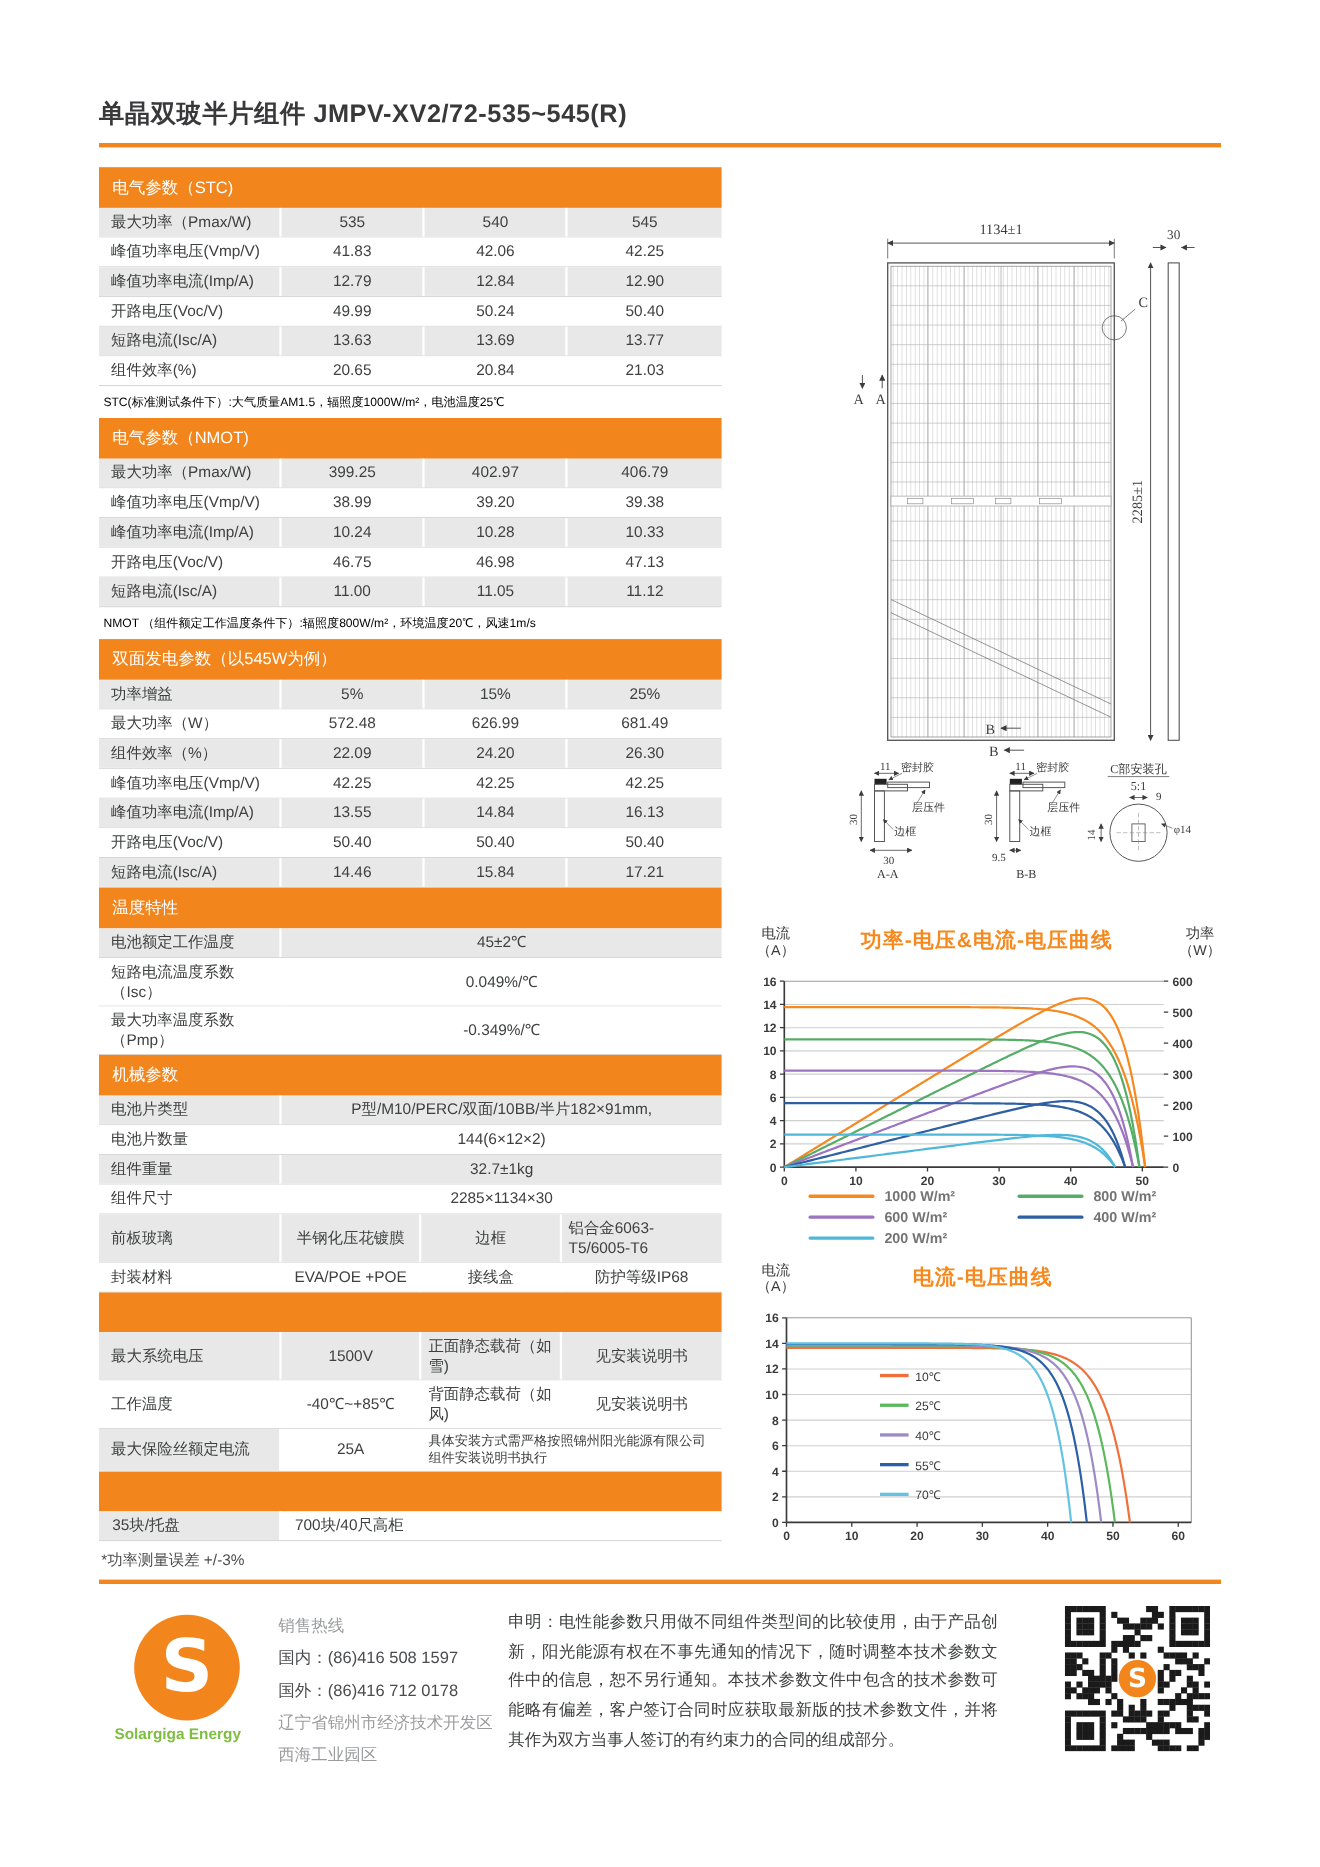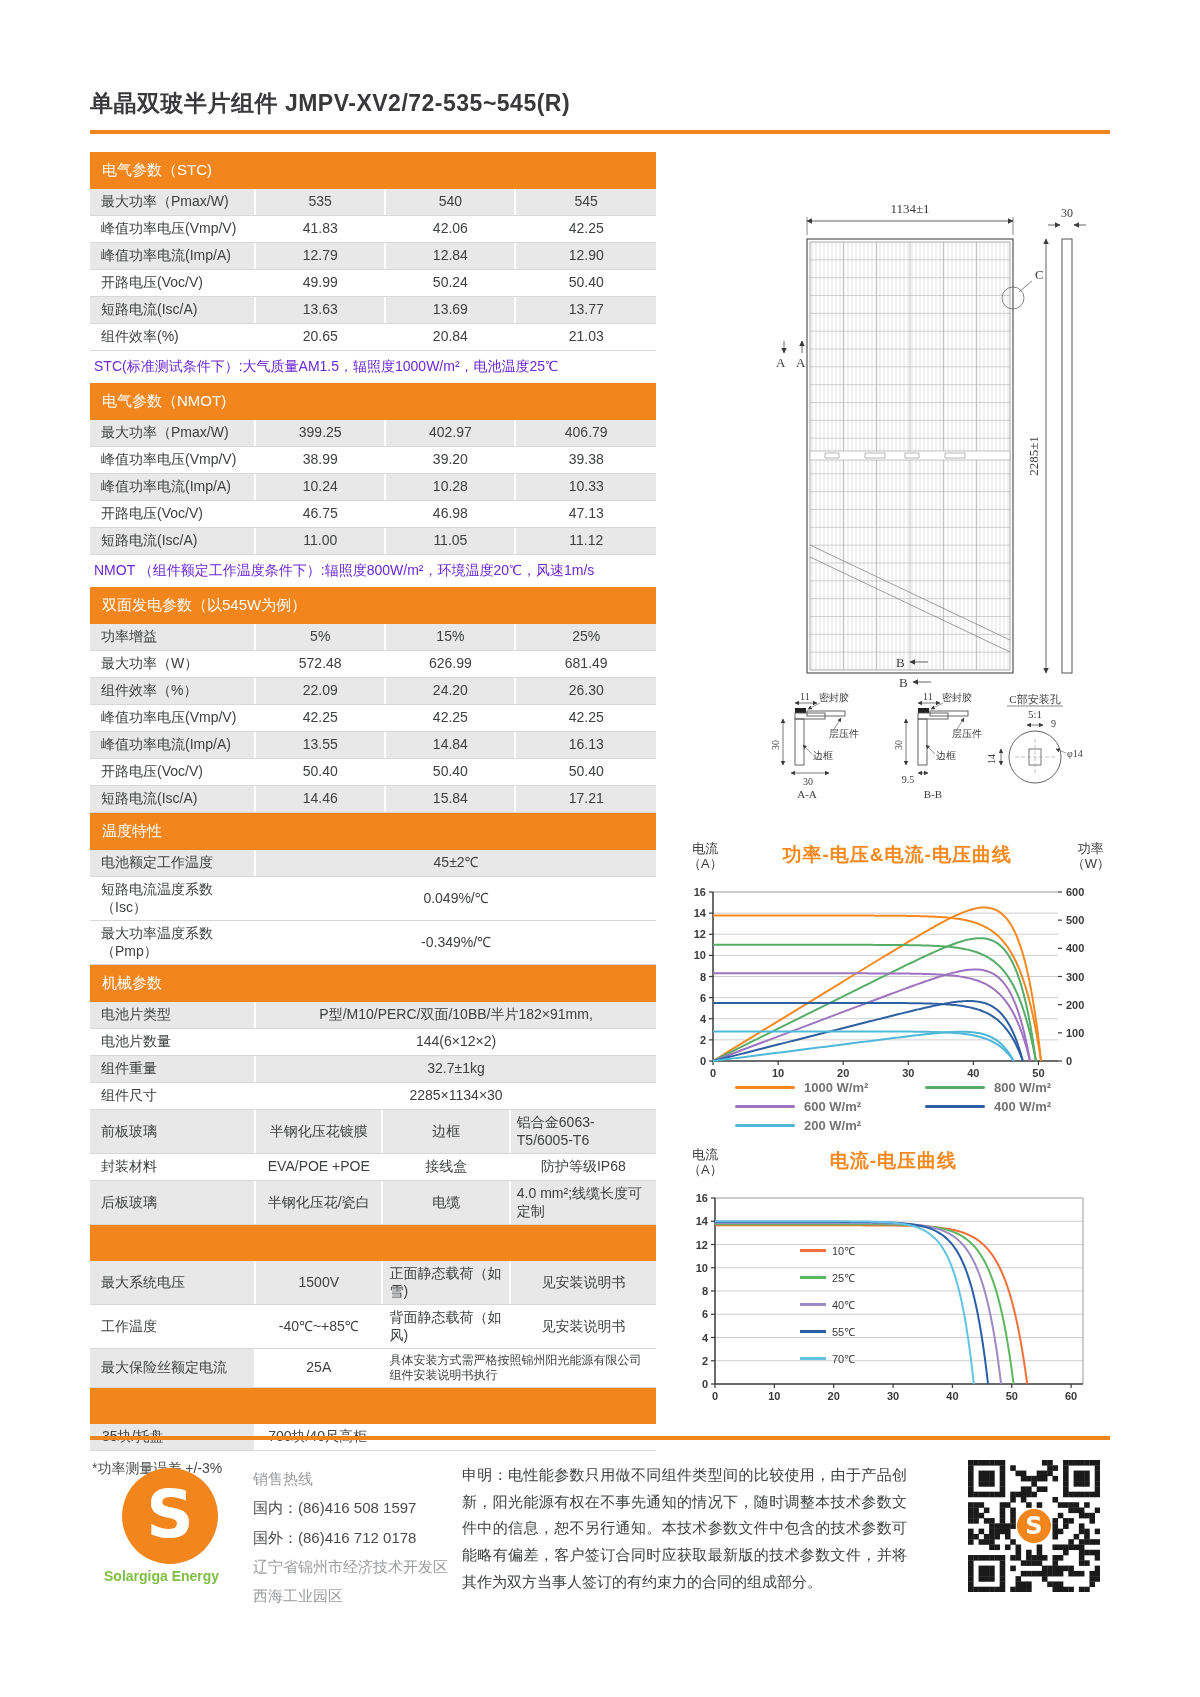--- a/index.html
+++ b/index.html
@@ -30,21 +30,21 @@
   .t-row>div,.t-row2>div,.t-row4>div,.t-rowf>div{
     min-height:26px;display:flex;align-items:center;justify-content:center;
     font-size:14px;padding:4px 6px;background:#fff;line-height:1.25;}
   .t-row>div:first-child,.t-row2>div:first-child,.t-row4>div:first-child,.t-rowf>div:first-child{
     justify-content:flex-start;padding-left:11px;}
   .row-gray>div{background:var(--rowgray);}
   .t-row>div+div,.t-row2>div+div,.t-row4>div+div,.t-rowf>div+div{border-left:2px solid #fff;}
   .cell-white{background:#fff !important;}
   .left-align{justify-content:flex-start !important;padding-left:12px !important;}
   .small-note-cell{font-size:12px !important;text-align:left;justify-content:flex-start !important;}
-  .note{font-size:14px;color:#6d28d9;padding:7px 2px 7px 4px;}
+  .note{font-size:11px;color:#000000;padding:7px 2px 7px 4px;}
   .footnote{font-size:14px;color:#4A4B4D;padding:9px 2px;}
   
   .drawing-wrap{position:absolute;left:770px;top:195px;width:340px;height:620px;}
   .drawing-wrap svg text{font-family:"Liberation Serif",serif;fill:#3c3c3c;}
   .chart-head{position:absolute;display:flex;justify-content:space-between;align-items:flex-start;}
   .axis-unit{font-size:13px;color:#3a3a3a;line-height:1.15;text-align:center;}
   .chart-title{font-size:19px;font-weight:bold;color:#F6891E;letter-spacing:1px;}
   .legend1{position:absolute;left:735px;top:1080px;width:380px;display:grid;grid-template-columns:1fr 1fr;row-gap:4px;}
   .lg-item{display:flex;align-items:center;gap:9px;font-size:13px;font-weight:bold;color:#737373;}
   .lg-swatch{width:60px;height:3px;border-radius:2px;}
@@ -236,26 +236,20 @@
           <div>前板玻璃</div>
           <div>半钢化压花镀膜</div>
           <div>边框</div>
           <div>铝合金6063-T5/6005-T6</div>
         </div>
         <div class="t-row4">
           <div>封装材料</div>
           <div>EVA/POE +POE</div>
           <div>接线盒</div>
           <div>防护等级IP68</div>
-        </div>
-        <div class="t-row4 row-gray">
-          <div>后板玻璃</div>
-          <div>半钢化压花/瓷白</div>
-          <div>电缆</div>
-          <div>4.0 mm²;线缆长度可定制</div>
         </div>
       </div>
 
     <div class="orange-band"></div>
     <div id="sys-rows">
         <div class="t-row4 row-gray">
           <div>最大系统电压</div>
           <div>1500V</div>
           <div>正面静态载荷（如雪)</div>
           <div>见安装说明书</div>

